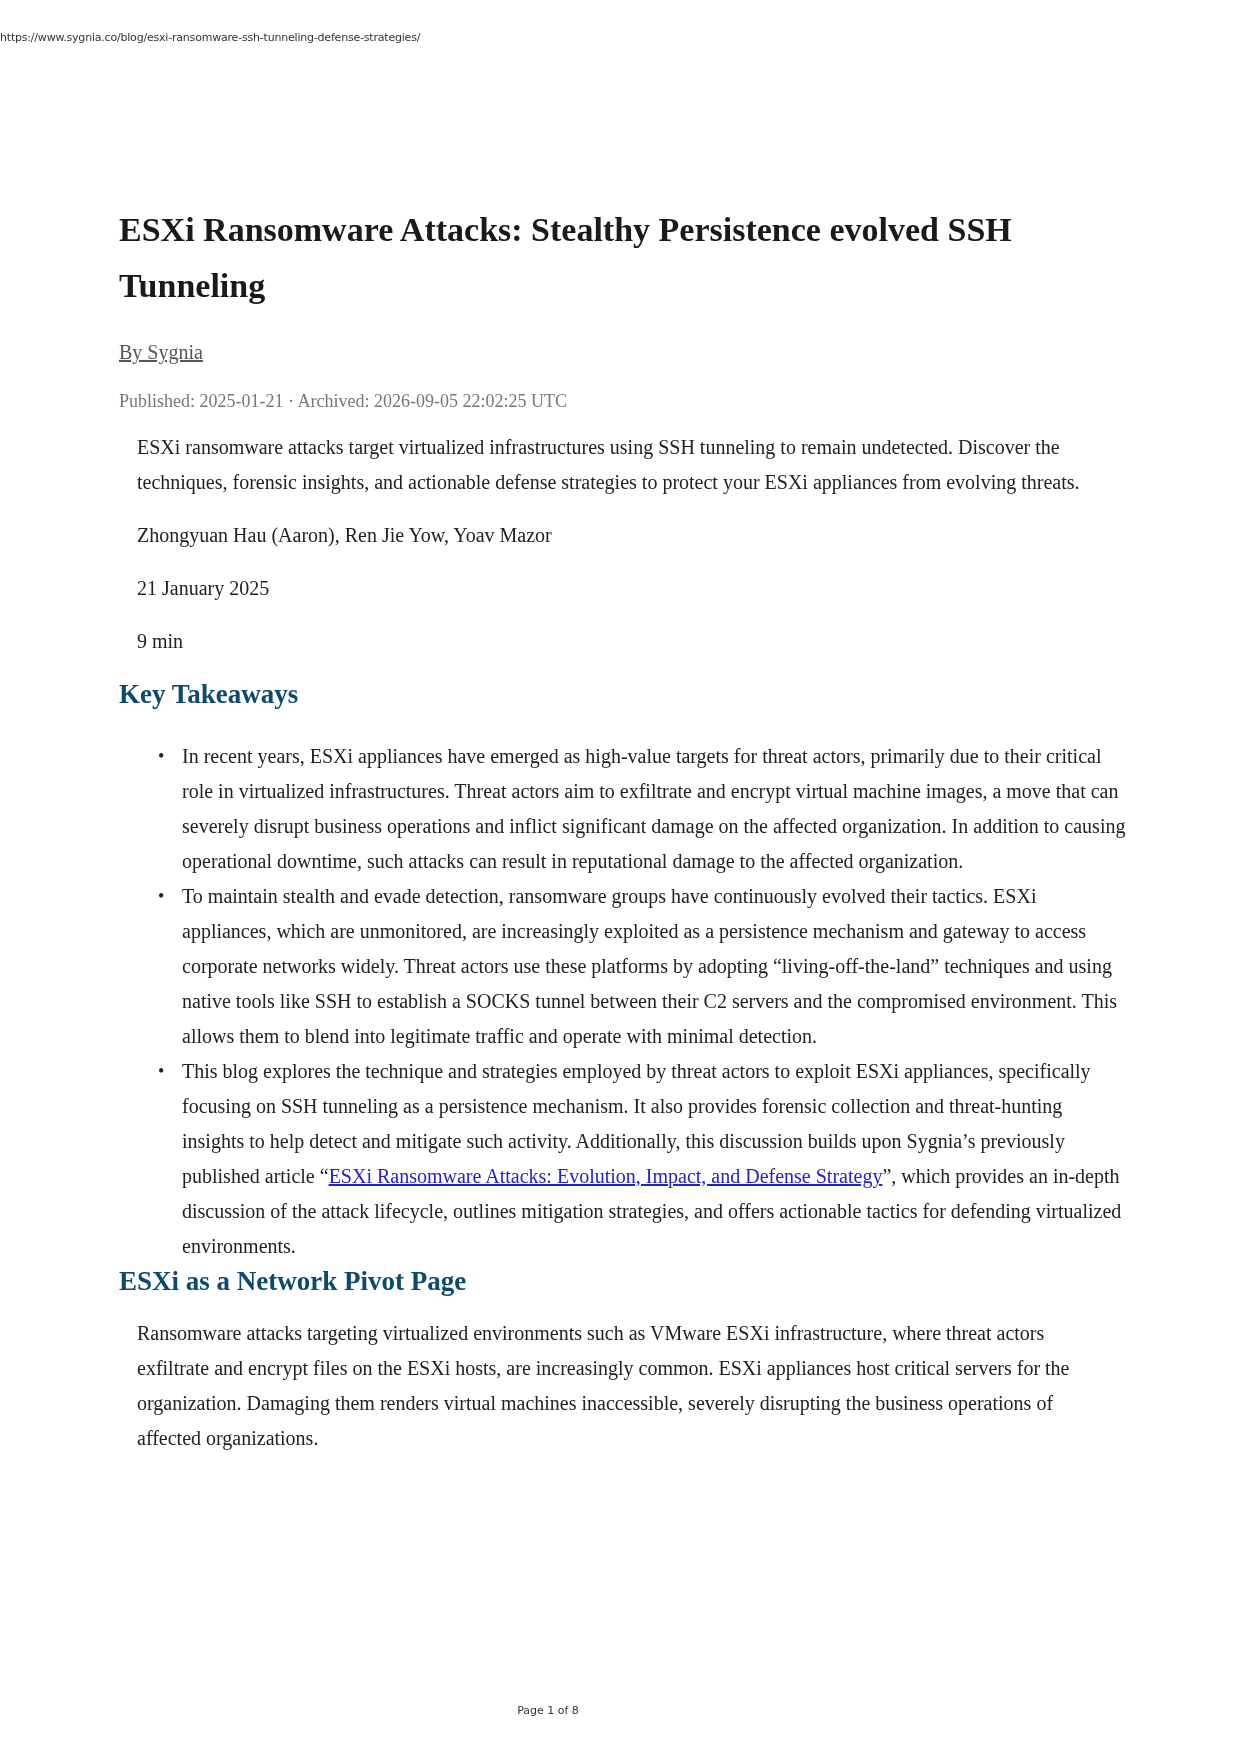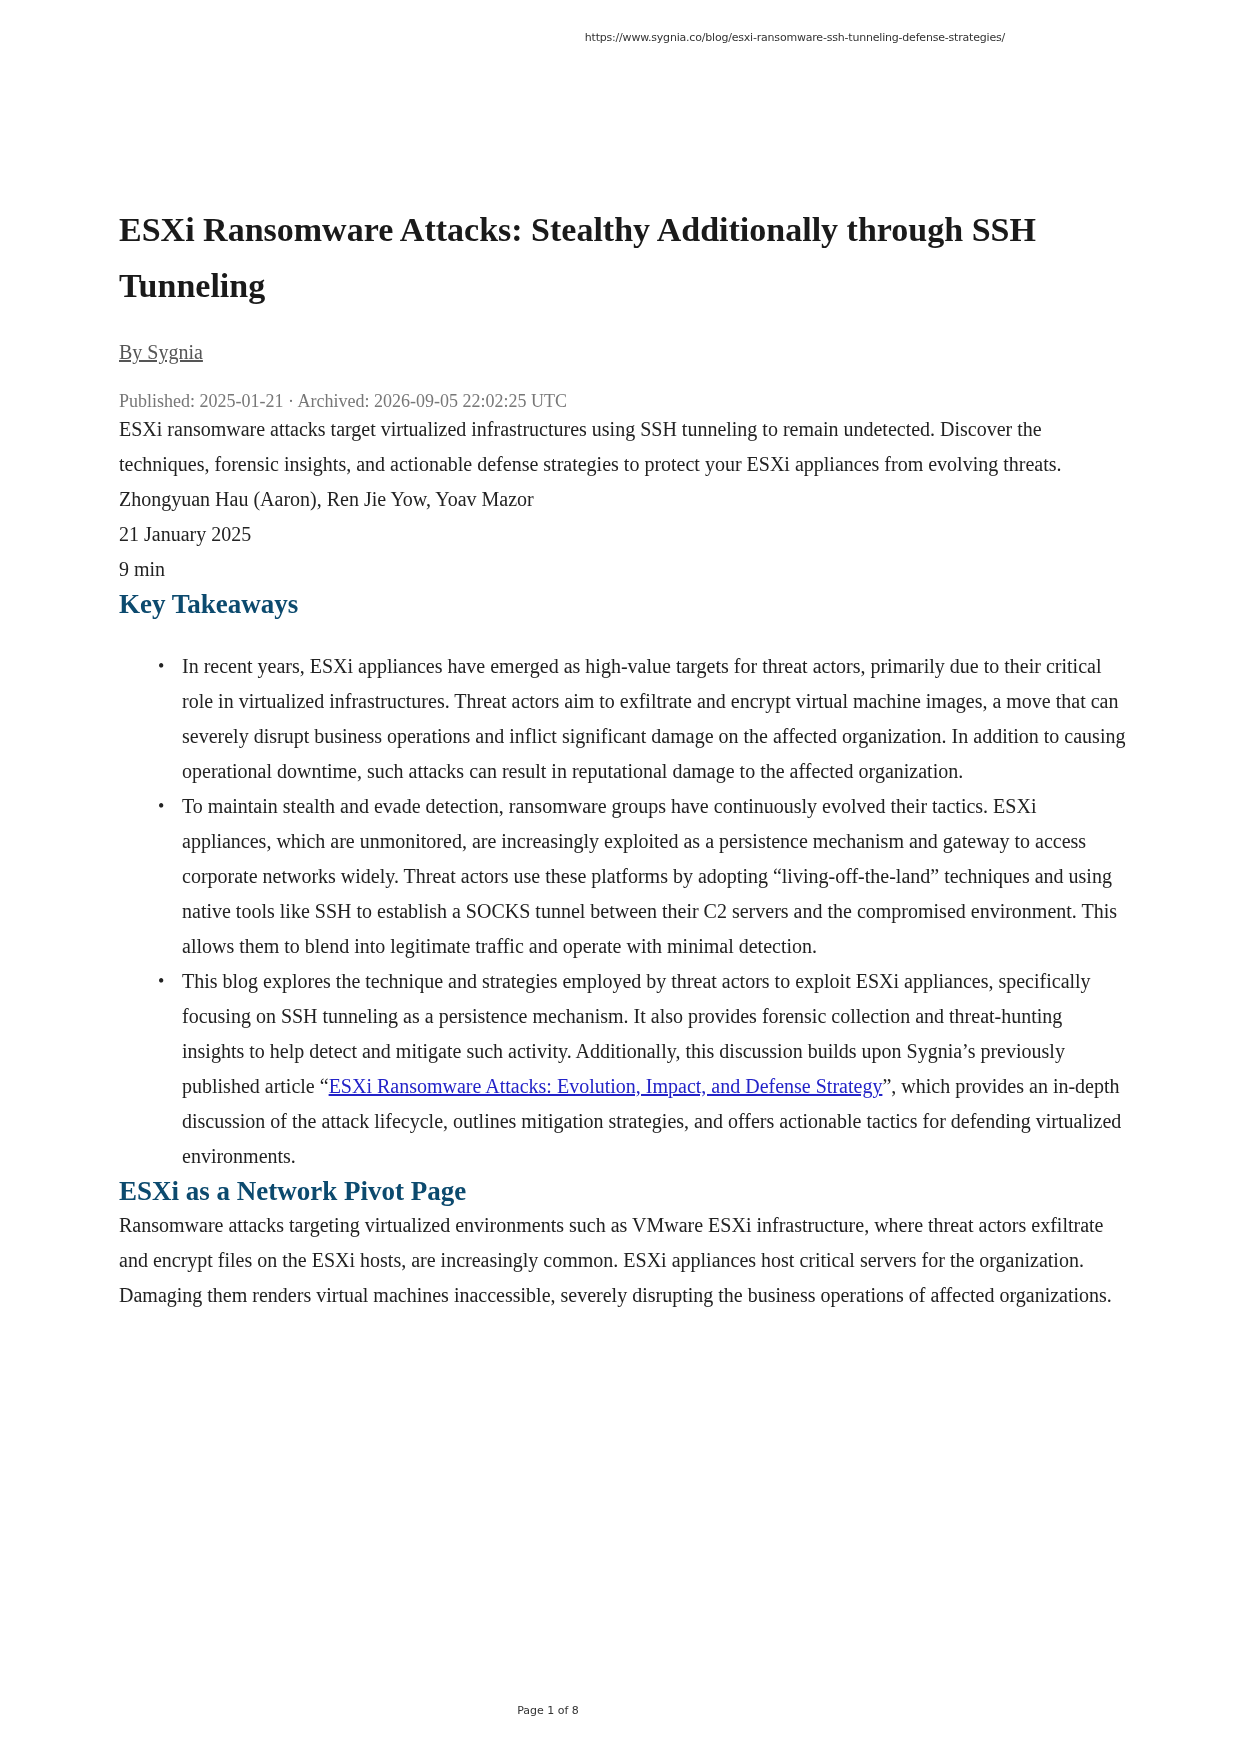--- a/index.html
+++ b/index.html
@@ -13,21 +13,21 @@
       position: relative;
       overflow: hidden;
       font-family: "Liberation Serif", serif;
       color: #1f1f1f;
     }
     .url-header {
       position: absolute;
       top: 31px;
       left: 0;
       width: 1005px;
-      text-align: right;
+      text-align: left;
       font-family: "DejaVu Sans", sans-serif;
       font-size: 11px;
       color: #333333;
       letter-spacing: -0.2px;
     }
     .content {
       position: absolute;
       top: 208px;
       left: 119px;
       width: 1010px;
@@ -48,21 +48,21 @@
       color: #555555;
       text-decoration: underline;
     }
     .meta {
       margin: 26px 0 0 0;
       font-size: 18px;
       line-height: 22px;
       color: #777777;
     }
     p.body {
-      margin: 0;
+      margin: 18px;
       font-size: 20px;
       line-height: 35px;
       color: #222222;
     }
     .summary { margin-top: 18px; }
     .authors { margin-top: 22px; }
     .date { margin-top: 21px; }
     .readtime { margin-top: 21px; }
     h2.section {
       margin: 0;
@@ -109,21 +109,21 @@
       font-size: 11px;
       color: #333333;
     }
   </style>
 </head>
 <body>
 
 <div class="url-header">https://www.sygnia.co/blog/esxi-ransomware-ssh-tunneling-defense-strategies/</div>
 
 <div class="content">
-  <h1 class="title">ESXi Ransomware Attacks: Stealthy Additionally through SSH Tunneling</h1>
+  <h1 class="title">ESXi Ransomware Attacks: Stealthy Persistence evolved SSH Tunneling</h1>
   <div class="byline">By Sygnia</div>
   <div class="meta">Published: 2025-01-21 · Archived: 2026-09-05 22:02:25 UTC</div>
 
   <p class="body summary">ESXi ransomware attacks target virtualized infrastructures using SSH tunneling to remain undetected. Discover the techniques, forensic insights, and actionable defense strategies to protect your ESXi appliances from evolving threats.</p>
   <p class="body authors">Zhongyuan Hau (Aaron), Ren Jie Yow, Yoav Mazor</p>
   <p class="body date">21 January 2025</p>
   <p class="body readtime">9 min</p>
 
   <h2 class="section h2-takeaways">Key Takeaways</h2>
 

